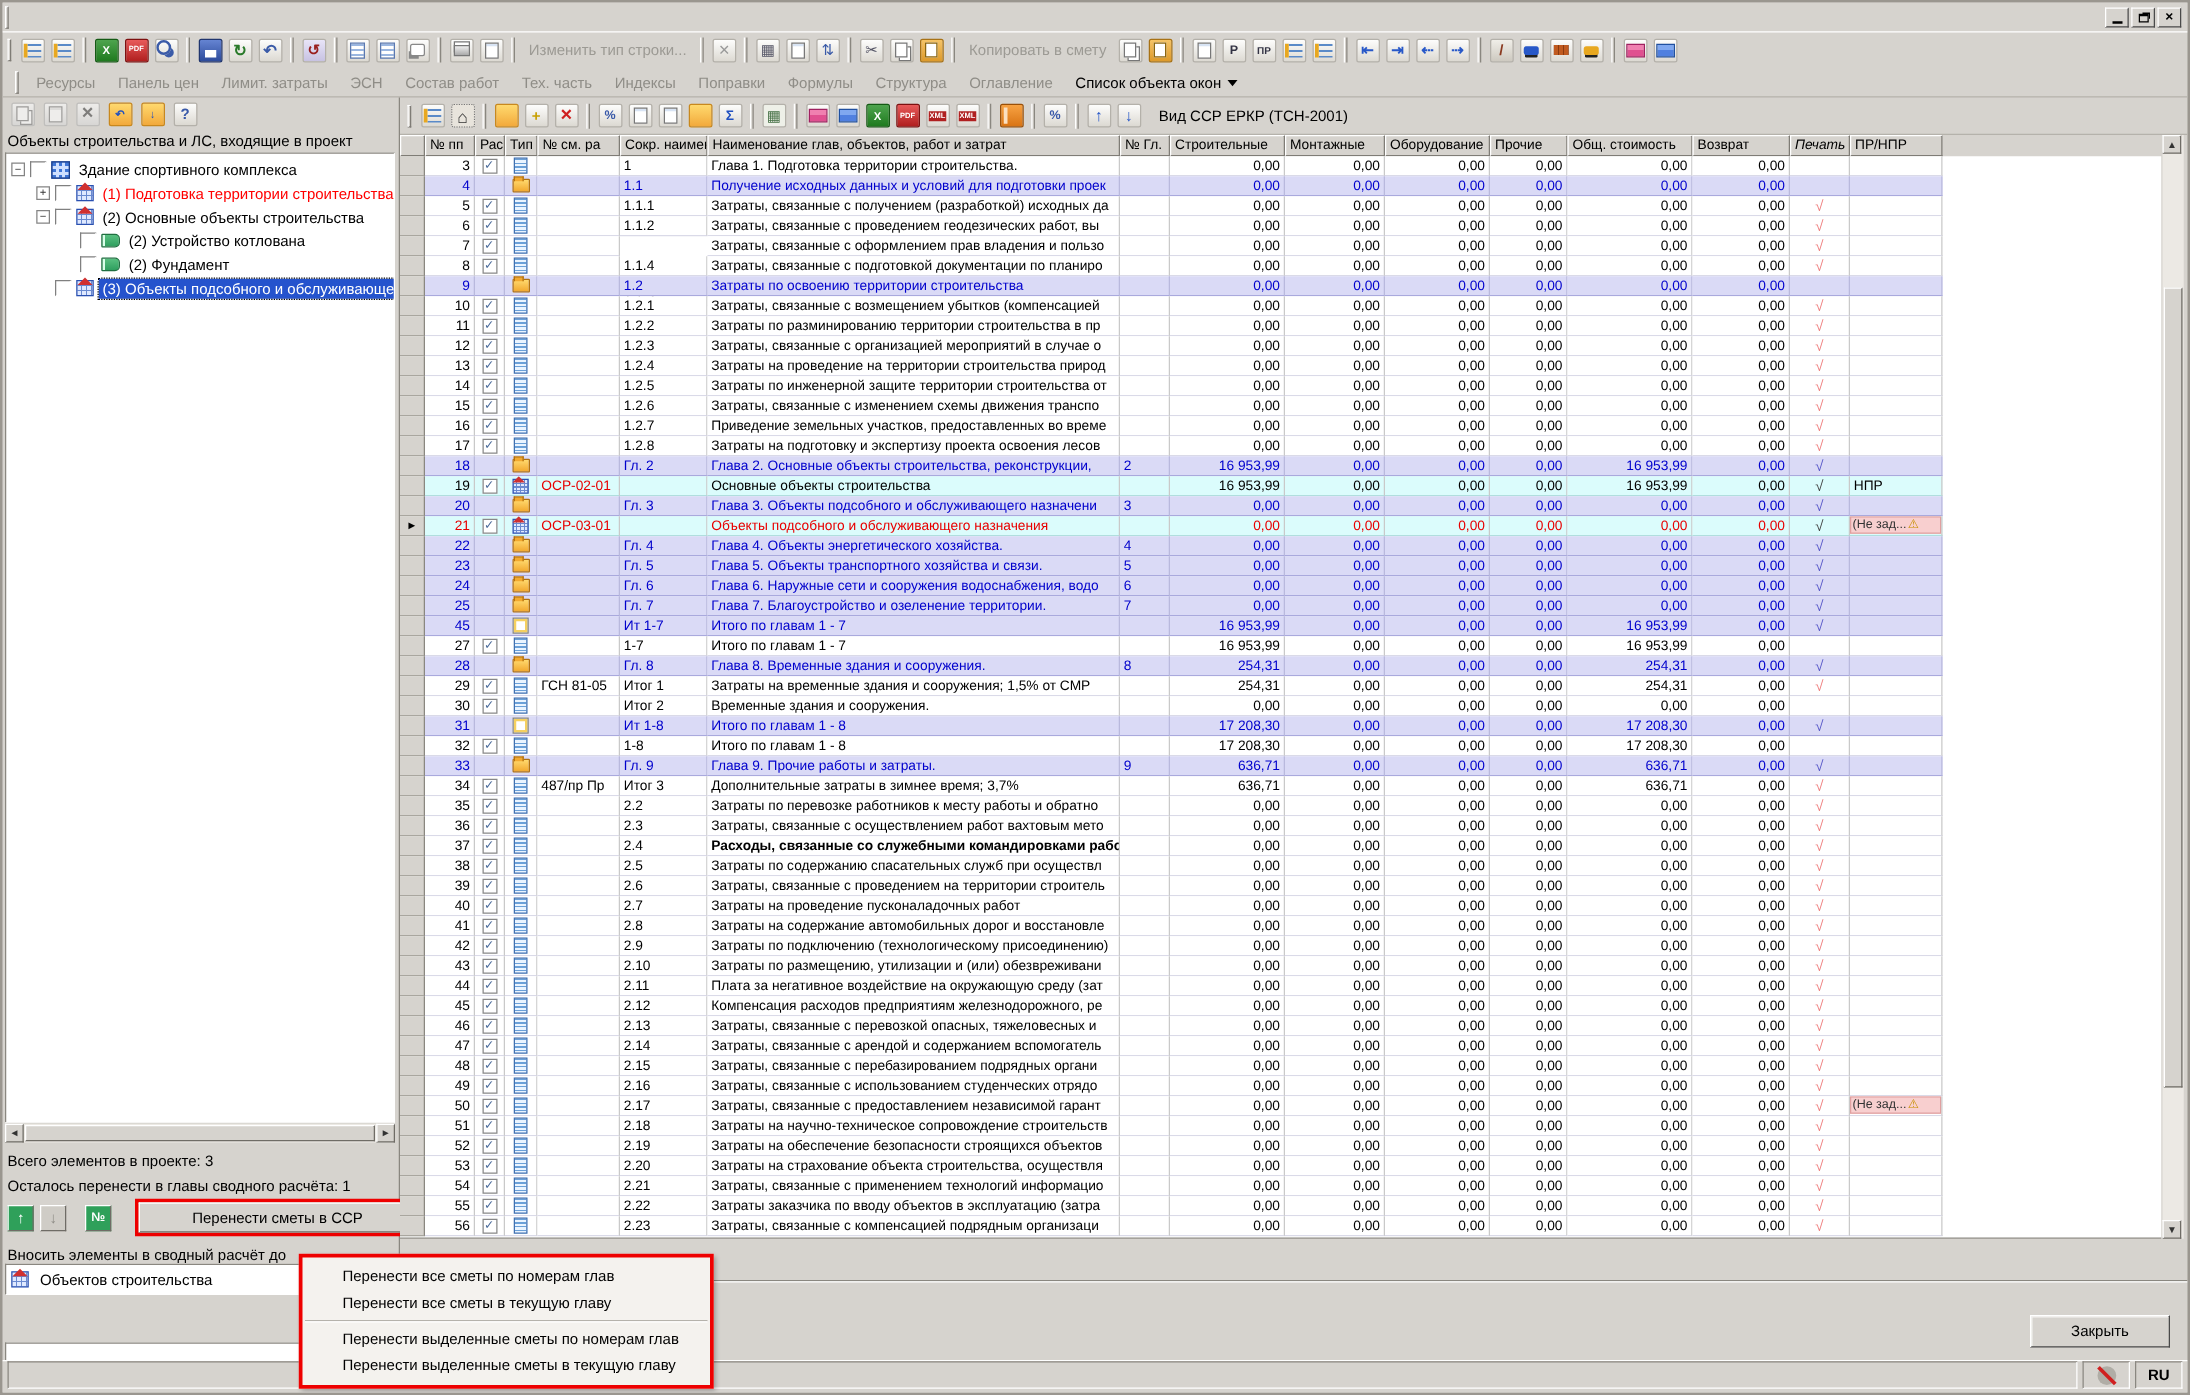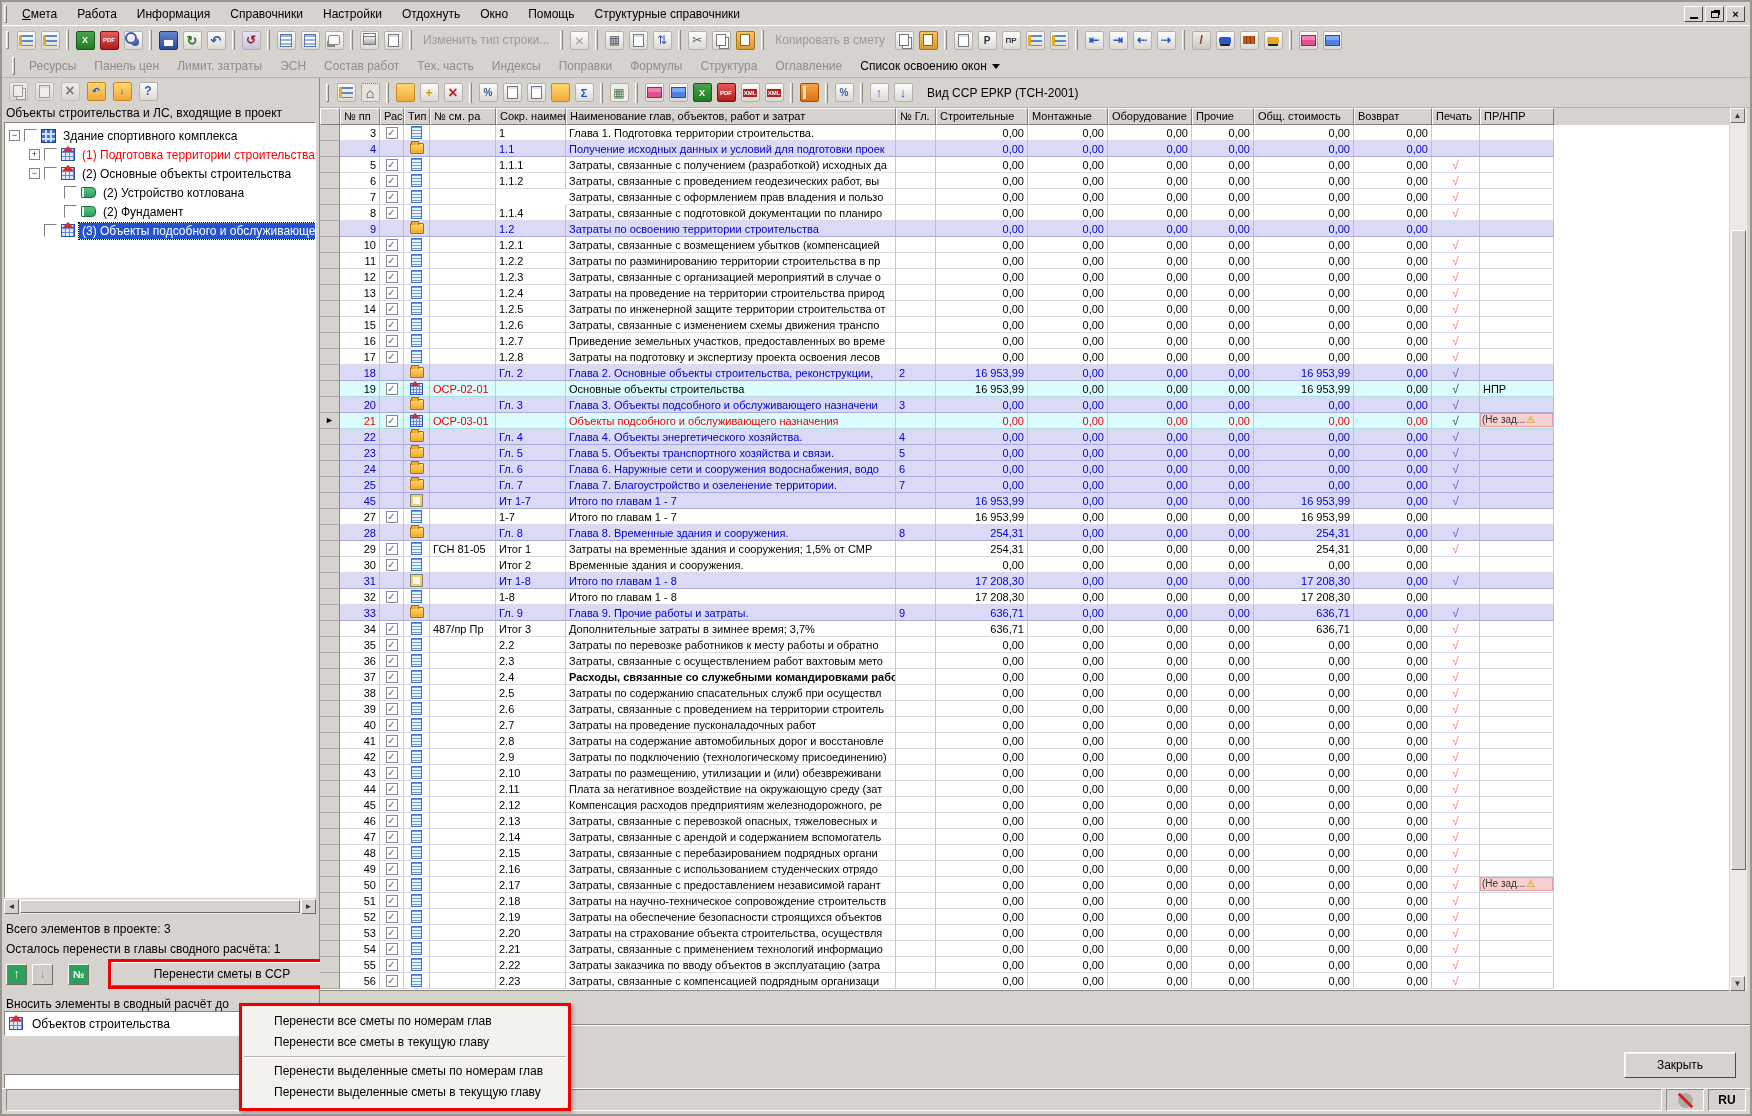--- a/index.html
+++ b/index.html
@@ -146,31 +146,20 @@
   
   #ctxmenu{position:absolute;left:237px;top:1001px;width:332px;background:#f4f2ee;border:3px solid #ee0000;box-shadow:2px 2px 4px rgba(0,0,0,.3);padding:5px 0;z-index:50}
   .mitem{height:21px;line-height:21px;padding-left:32px;font-size:12px;color:#000;white-space:nowrap}
   .msep{height:0;border-top:1px solid #b5b2ab;border-bottom:1px solid #fff;margin:3px 2px}
 </style>
 </head>
 <body>
 
 <div id="menubar">
   <span class="grip"></span>
-  <span id="menu-items" style="display:flex">
-      <span class="mi">Смета</span>
-      <span class="mi">Работа</span>
-      <span class="mi">Информация</span>
-      <span class="mi">Справочники</span>
-      <span class="mi">Настройки</span>
-      <span class="mi">Отдохнуть</span>
-      <span class="mi">Окно</span>
-      <span class="mi">Помощь</span>
-      <span class="mi">Структурные справочники</span>
-    </span>
   <span id="winbtns">
     <span class="wb">
         <span class="minbar"></span>
       </span>
     <span class="wb">
         <span class="rest"></span>
       </span>
     <span class="wb">×</span>
   </span>
 </div>
@@ -317,21 +306,21 @@
       <span class="tab">Лимит. затраты</span>
       <span class="tab">ЭСН</span>
       <span class="tab">Состав работ</span>
       <span class="tab">Тех. часть</span>
       <span class="tab">Индексы</span>
       <span class="tab">Поправки</span>
       <span class="tab">Формулы</span>
       <span class="tab">Структура</span>
       <span class="tab">Оглавление</span>
     </span>
-  <span class="tab active" id="open-windows-tab"><span>Список освоению окон</span><span class="dropar"></span></span>
+  <span class="tab active" id="open-windows-tab"><span>Список объекта окон</span><span class="dropar"></span></span>
 </div>
 
 <div id="leftpanel">
   <div id="lptb">
       <span class="tbt">
         <span class="ic paste-page gray"></span>
       </span>
       <span class="tbt">
         <span class="ic edit-page gray"></span>
       </span>
@@ -494,21 +483,21 @@
       <span class="hc" style="width: 66px;">№ см. ра</span>
       <span class="hc" style="width: 70px;">Сокр. наимен.</span>
       <span class="hc" style="width: 330px;">Наименование глав, объектов, работ и затрат</span>
       <span class="hc" style="width: 40px;">№ Гл.</span>
       <span class="hc" style="width: 92px;">Строительные</span>
       <span class="hc" style="width: 80px;">Монтажные</span>
       <span class="hc" style="width: 84px;">Оборудование</span>
       <span class="hc" style="width: 62px;">Прочие</span>
       <span class="hc" style="width: 100px;">Общ. стоимость</span>
       <span class="hc" style="width: 78px;">Возврат</span>
-      <span class="hc" style="width: 48px;">Печать</span>
+      <span class="hc" style="width: 48px; font-style: italic;">Печать</span>
       <span class="hc" style="width: 74px;">ПР/НПР</span>
     </div>
   <div id="grows">
       <div class="gr">
         <span class="gc mk" style="width: 20px;"></span>
         <span class="gc numr" style="width: 40px;">3</span>
         <span class="gc cen" style="width: 24px;">
           <span class="gcb">✓</span>
         </span>
         <span class="gc cen" style="width: 26px;">

